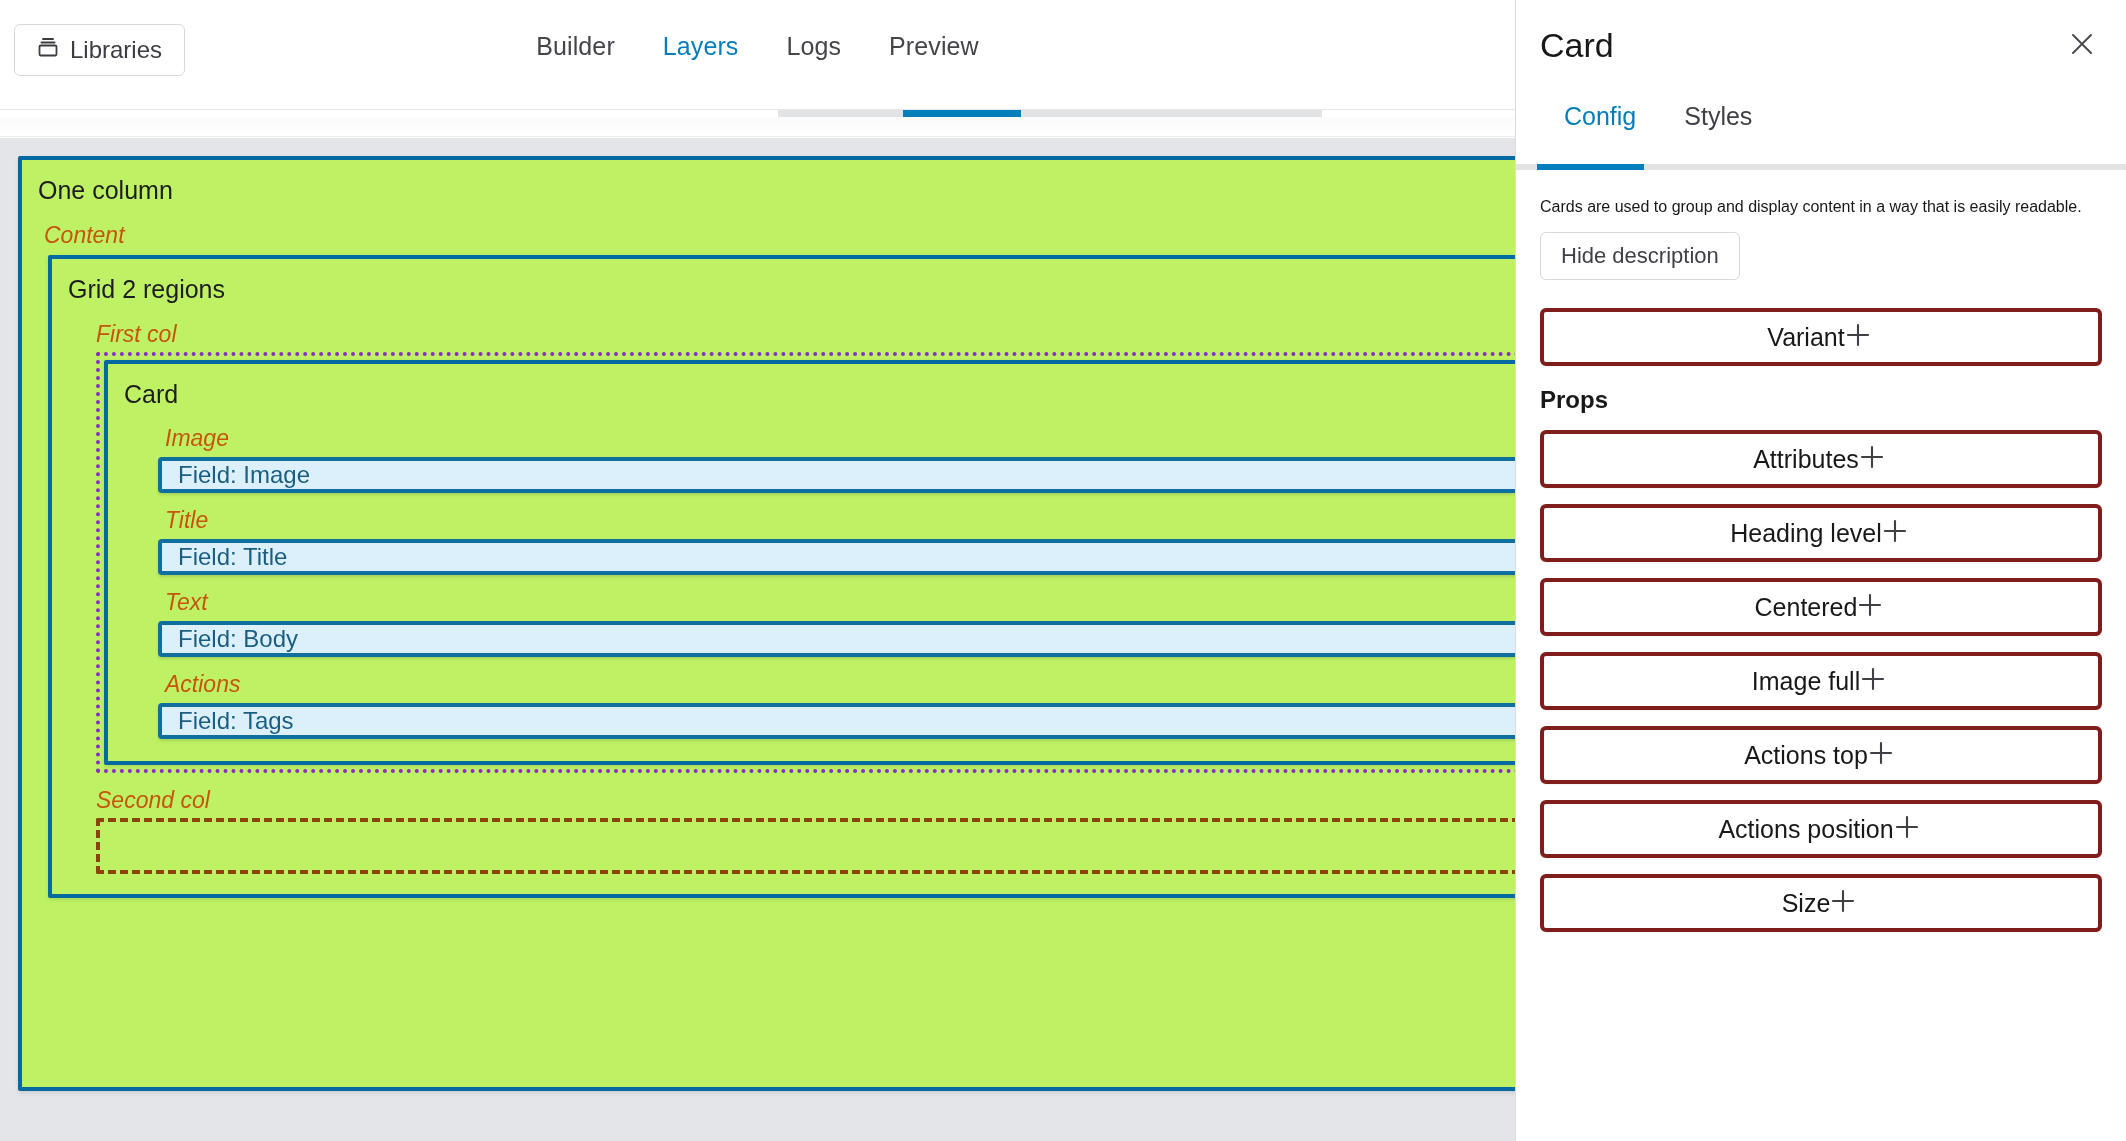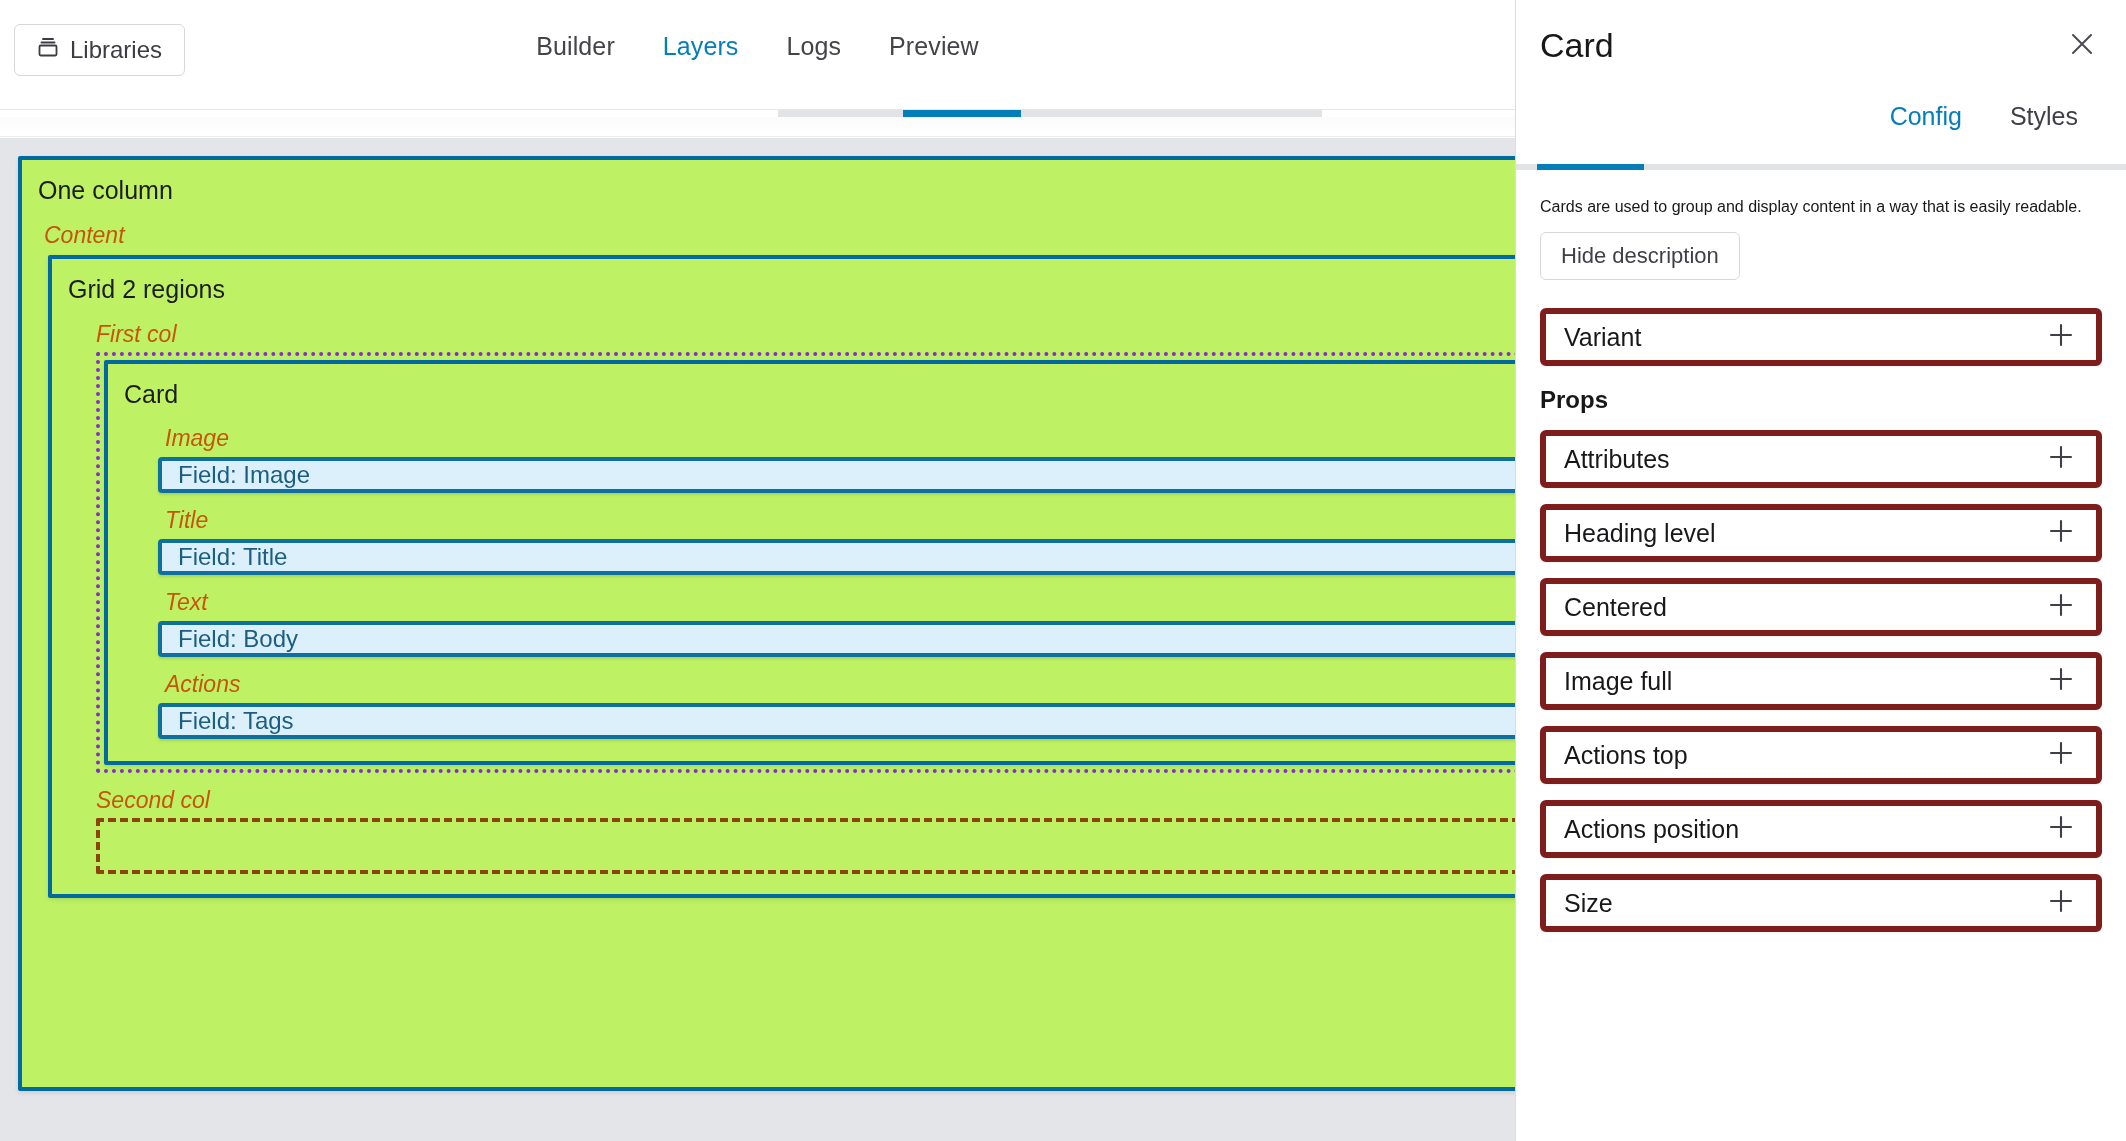--- a/index.html
+++ b/index.html
@@ -189,21 +189,20 @@
     display: flex; align-items: center; justify-content: center;
     cursor: pointer;
   }
 
   #panel-tabs {
     position: relative;
     display: flex;
     padding: 0 24px;
     height: 62px;
     align-items: flex-start;
-    justify-content: flex-end;
   }
   #panel-tabs .ptab {
     font-size: 25px;
     color: #3f3f46;
     padding: 12px 24px 0 24px;
     cursor: pointer;
   }
   #panel-tabs .ptab.active { color: #047ebb; }
   #panel-tab-strip {
     position: relative;
@@ -231,24 +230,24 @@
     border: 1px solid #d8d8d8; border-radius: 6px;
     background: #ffffff;
     font-size: 22px; color: #3f3f46;
     cursor: pointer;
     font-family: "Liberation Sans", sans-serif;
   }
 
   .accordion {
     margin-top: 16px;
     height: 58px;
-    border: 6px solid #7f1d1d;
+    border: 4px solid #7f1d1d;
     border-radius: 6px;
     background: #ffffff;
-    display: flex; align-items: center; justify-content: space-between;
+    display: flex; align-items: center; justify-content: center;
     padding: 0 22px 0 18px;
     box-shadow: 0 1px 2px rgba(0,0,0,.05);
     cursor: pointer;
   }
   .accordion .acc-label { font-size: 25px; color: #18181b; }
   .plus-ico { display: block; }
 
   #props-heading {
     font-size: 24px; font-weight: bold; color: #18181b;
     margin: 20px 0 2px 0;

